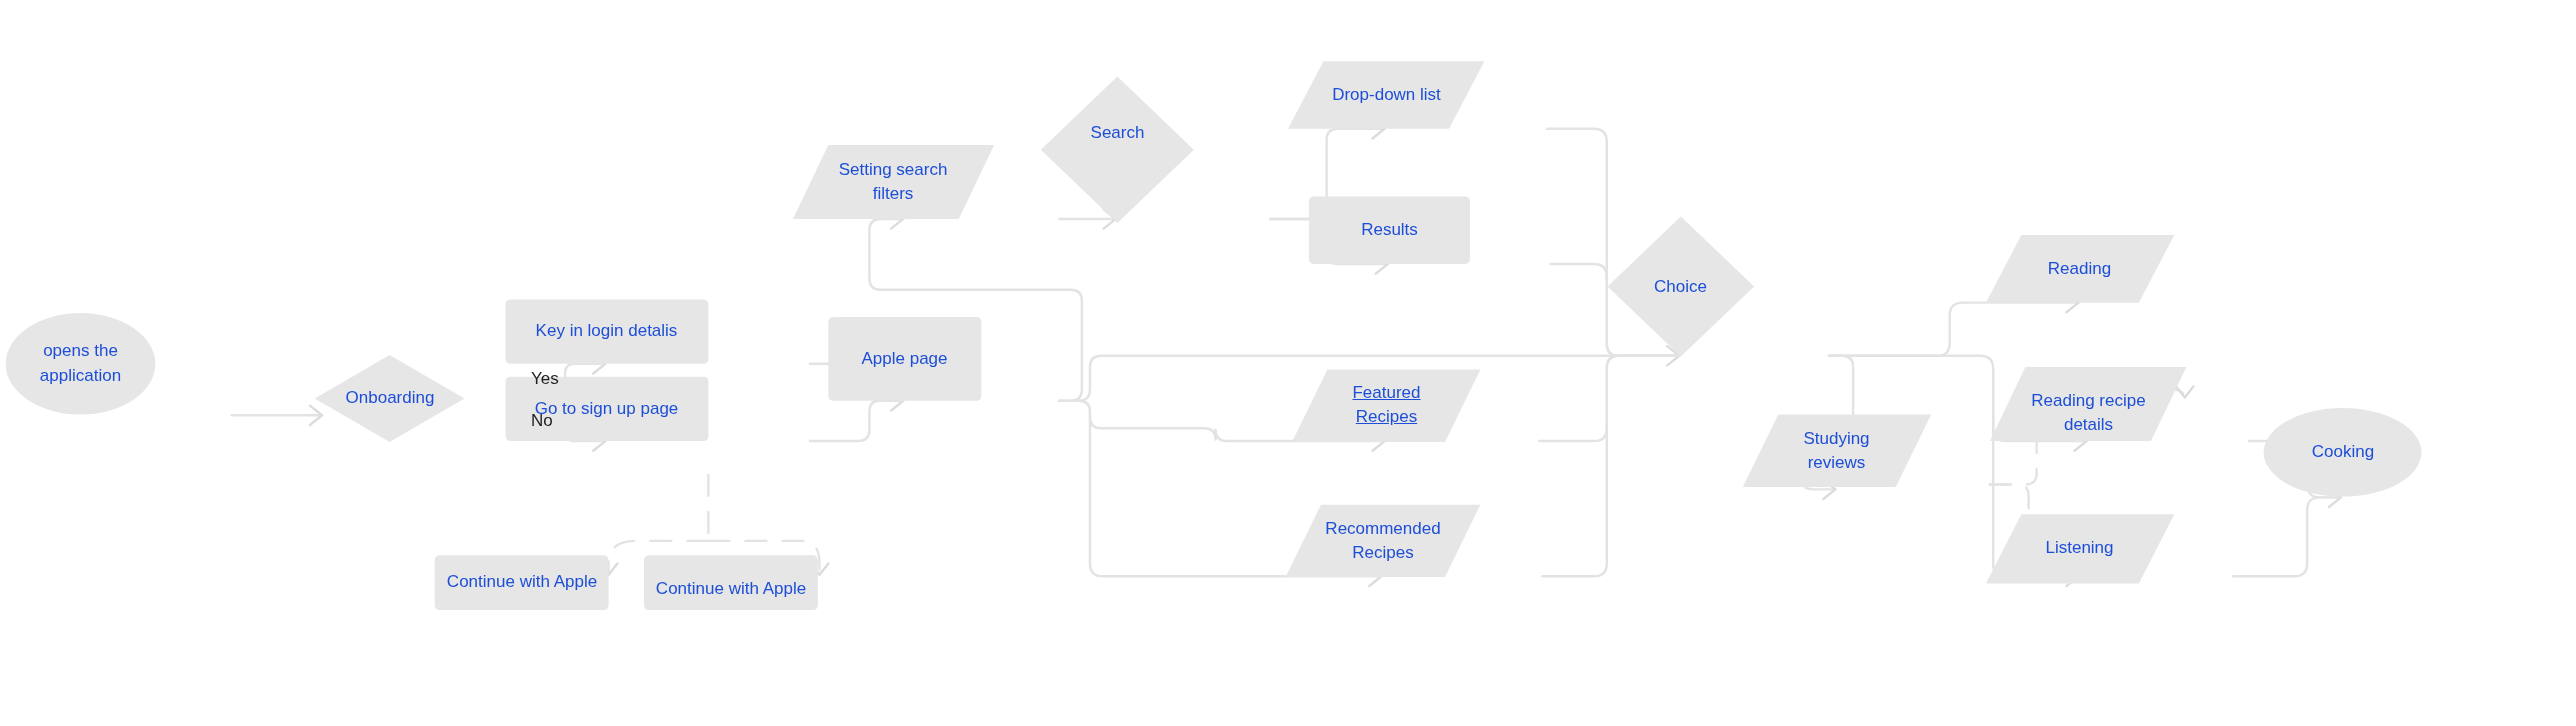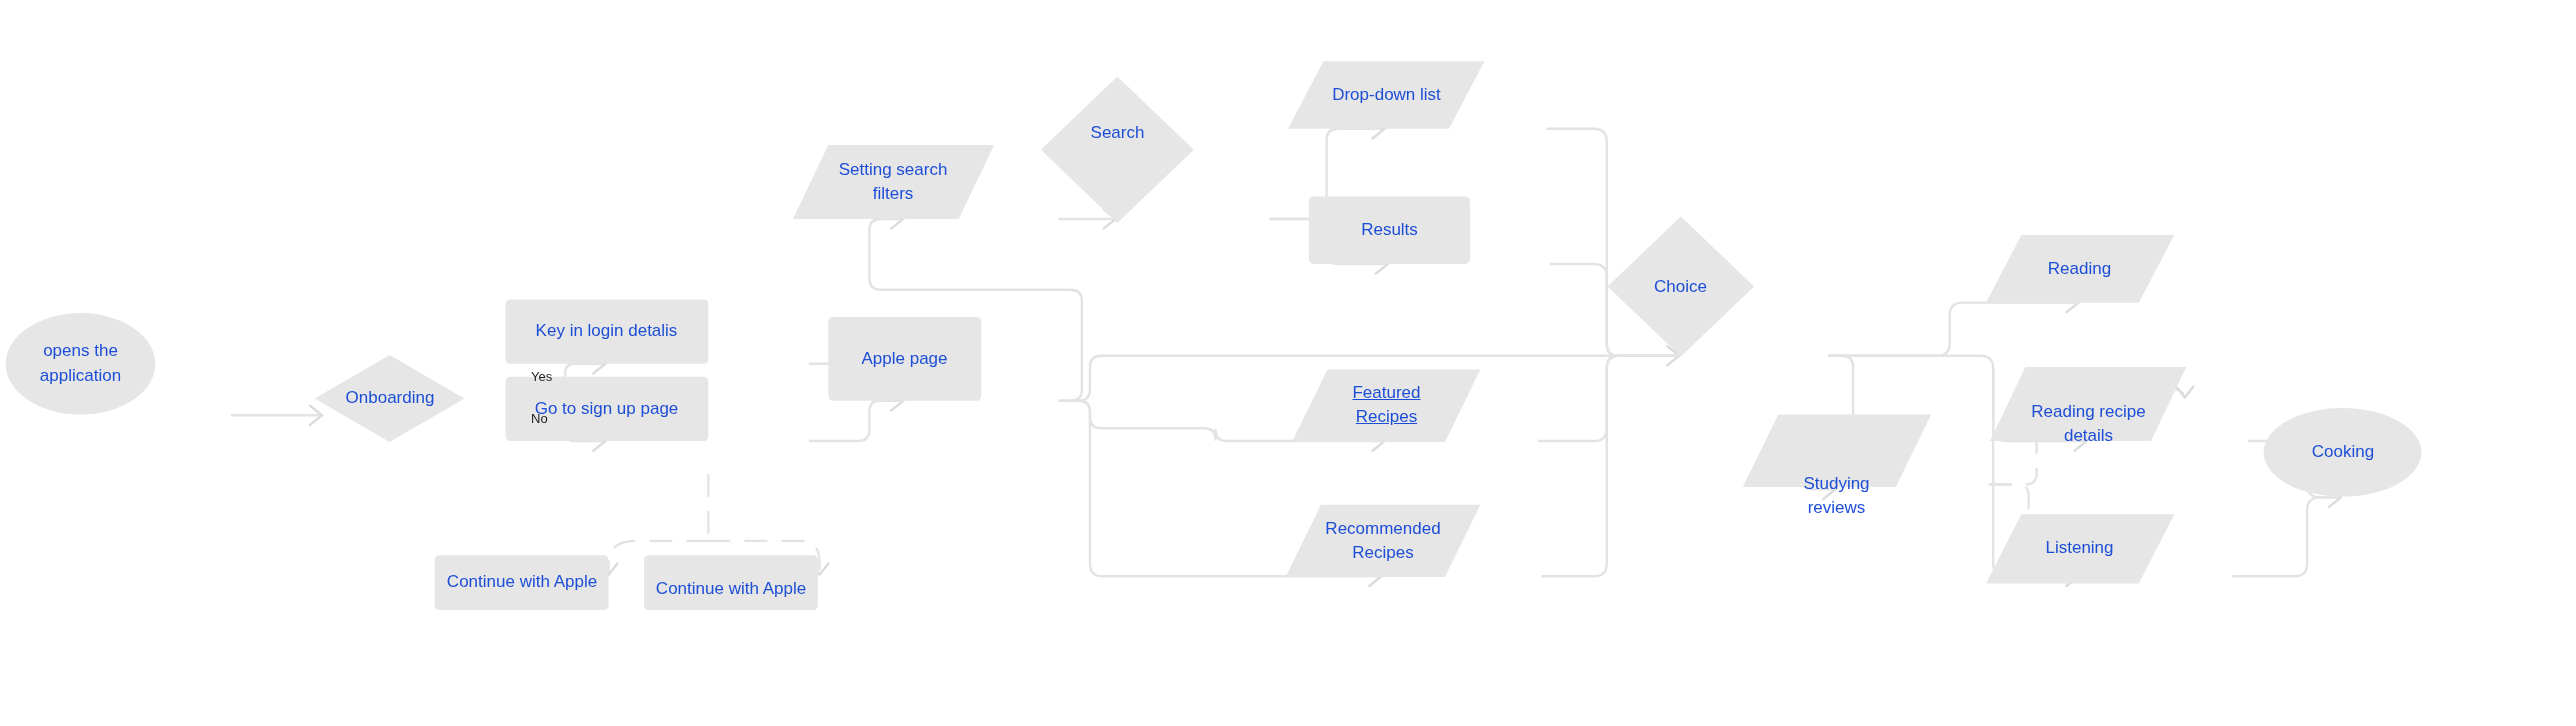--- a/index.html
+++ b/index.html
@@ -56,21 +56,21 @@
     color: #1d4ed8;
     font-size: 17px;
     line-height: 1.42;
     font-family: "Liberation Sans", sans-serif;
     pointer-events: none;
     white-space: pre-line;
   }
   .edge-label {
     position: absolute;
     color: #1F1F1F;
-    font-size: 13px;
+    font-size: 17px;
     font-family: "Liberation Sans", sans-serif;
     white-space: nowrap;
   }
 </style>
 </head>
 <body>
 
 <div id="flowchart-canvas">
   <svg class="layer" id="edge-layer" viewBox="0 0 3200 902" preserveAspectRatio="none">
       <g>
@@ -245,24 +245,24 @@
       <div class="node-label" style="left: 786px; top: 145px; width: 214px; height: 74px;">Setting search
 filters</div>
       <div class="node-label" style="left: 1017px; top: 60px; width: 201px; height: 147px;">Search</div>
       <div class="node-label" style="left: 1282px; top: 61px; width: 209px; height: 68px;">Drop-down list</div>
       <div class="node-label" style="left: 1285px; top: 196px; width: 209px; height: 68px; text-align: center;">Results</div>
       <div class="node-label" style="left: 1286px; top: 369px; width: 201px; height: 72px; text-decoration: underline;">Featured
 Recipes</div>
       <div class="node-label" style="left: 1279px; top: 505px; width: 208px; height: 72px;">Recommended
 Recipes</div>
       <div class="node-label" style="left: 1583px; top: 217px; width: 195px; height: 140px;">Choice</div>
-      <div class="node-label" style="left: 1736px; top: 415px; width: 201px; height: 72px; margin-top: 45px;">Studying
+      <div class="node-label" style="left: 1736px; top: 415px; width: 201px; height: 72px;">Studying
 reviews</div>
       <div class="node-label" style="left: 1979px; top: 235px; width: 201px; height: 68px;">Reading</div>
-      <div class="node-label" style="left: 1984px; top: 367px; width: 209px; height: 92px; margin-top: 11px;">Reading recipe
+      <div class="node-label" style="left: 1984px; top: 367px; width: 209px; height: 92px;">Reading recipe
 details</div>
       <div class="node-label" style="left: 1979px; top: 514px; width: 201px; height: 69px;">Listening</div>
       <div class="node-label" style="left: 2240px; top: 408px; width: 206px; height: 89px;">Cooking</div>
       <div class="edge-label" style="left: 531px; top: 369px;">Yes</div>
       <div class="edge-label" style="left: 531px; top: 411px;">No</div>
     </div>
 </div>
 
 
 </body></html>

